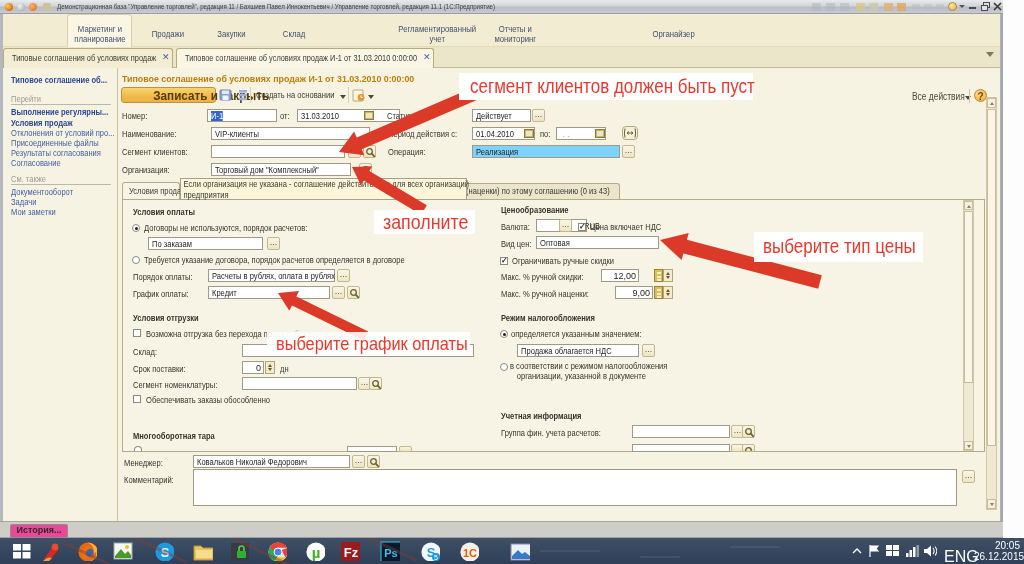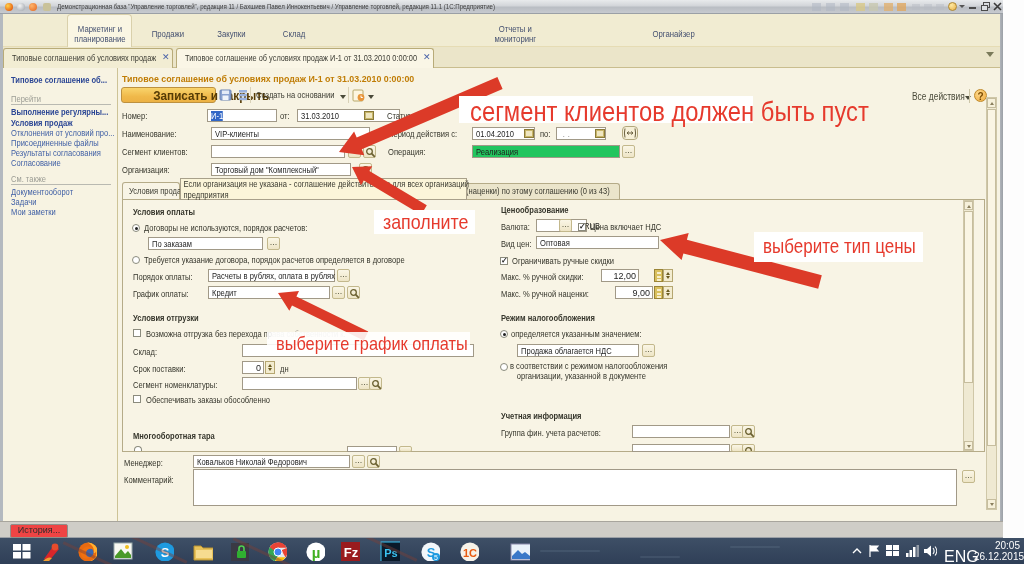--- a/index.html
+++ b/index.html
@@ -30,39 +30,39 @@
 .snav.b { font-weight:bold; color:#2c4795; }
 .snav.hdr { color:#9b9c94; }
 .sline { position:absolute; left:8px; width:100px; border-top:1px solid #b9b9b1; }
 
 #main { position:absolute; left:116px; top:0; width:881px; height:453px; }
 #ftitle { position:absolute; left:3px; top:5px; font-size:9.5px; font-weight:bold; color:#c07d06; white-space:nowrap; transform:scaleX(0.93); transform-origin:0 50%; }
 .goldbtn { position:absolute; background:linear-gradient(#f9d46c, #f0b94a 60%, #ecb144); border:1px solid #bd9140; border-radius:3px; font-size:13px; font-weight:bold; color:#553b05; text-align:left; white-space:nowrap;padding-left:28px; }
 .goldbtn > div { transform:scaleX(0.9); }
 .field { position:absolute; background:#fff; border:1px solid #a19987; font-size:9px; color:#1e1e1e; line-height:10px; padding:1px 2px 0 3px; white-space:nowrap; height:13px; }
 .field > i { font-style:normal; display:inline-block; transform:scaleX(0.84); transform-origin:0 50%; }
-.field.hl { background:#22c55e; }
+.field.hl { background:#7dd3fc; }
 .lbl { position:absolute; font-size:9px; color:#35352b; white-space:nowrap; transform:scaleX(0.84); transform-origin:0 50%; line-height:10px; }
 .dots { position:absolute; width:13px; height:13px; font-size:9px; color:#5a5a42; text-align:center; line-height:9px; background:linear-gradient(#faf6e6,#eee5c6); border:1px solid #c3b88c; border-radius:2px; }
 .bold { font-weight:bold; }
 .chk { position:absolute; width:8px; height:8px; background:#fff; border:1px solid #8b8b7d; }
 .rad { position:absolute; width:8px; height:8px; background:#fff; border:1px solid #8b8b7d; border-radius:50%; }
 .rad.on::after { content:""; position:absolute; left:1.5px; top:1.5px; width:3px; height:3px; background:#222; border-radius:50%; }
 .chk.on::after { content:"\2713"; position:absolute; left:0px; top:-2px; color:#222; font-size:8px; font-weight:bold; }
 .spin { width:10px; height:13px; background:#f3ecd0; border:1px solid #b5a670; }
 .spin::before { content:""; position:absolute; left:2px; top:2px; border-left:2.5px solid transparent; border-right:2.5px solid transparent; border-bottom:3px solid #6a5a20; }
 .spin::after { content:""; position:absolute; left:2px; bottom:2px; border-left:2.5px solid transparent; border-right:2.5px solid transparent; border-top:3px solid #6a5a20; }
 .magbtn { position:absolute; width:13px; height:13px; background:linear-gradient(#faf6e6,#eee5c6); border:1px solid #c3b88c; border-radius:2px; }
 .calc { width:9px; height:13px; background:#d9c05e; border:1px solid #9a8436; }
 .calc::after { content:""; position:absolute; left:1.5px; top:2px; width:4px; height:2px; background:#f6eecd; box-shadow:0 4px 0 #f6eecd, 0 7px 0 #f6eecd; }
 
 .ann { position:absolute; background:#fff; color:#e63a2d; white-space:nowrap; }
 
 #statusbar { position:absolute; left:0px; top:521px; width:1003px; height:16px; background:#cfcdc7; border-top:1px solid #a8a59d; }
-#histbtn { position:absolute; left:10px; top:2px; width:58px; height:14px; background:#ef4444; border:1px solid #8f8f8a; border-radius:2px; font-size:9px; color:#2c2c2c; text-align:center; line-height:11px; }
+#histbtn { position:absolute; left:10px; top:2px; width:58px; height:14px; background:#ec4899; border:1px solid #8f8f8a; border-radius:2px; font-size:9px; color:#2c2c2c; text-align:center; line-height:11px;font-weight:bold; }
 
 #taskbar { position:absolute; left:0; top:538px; width:1024px; height:26px; background:linear-gradient(#3e4f66, #2f3f57); overflow:hidden; }
 #taskbar .streak { position:absolute; width:70px; height:3px; background:#7a4038; opacity:0.45; transform:rotate(25deg); }
 #taskbar .wave { position:absolute; height:2px; background:#8fa4b8; opacity:0.15; border-radius:2px; }
 .tico { position:absolute; top:3px; width:20px; height:20px; }
 #tray { position:absolute; right:0; top:0; height:26px; color:#fff; }
 
 #rightstrip { position:absolute; left:1003px; top:0; width:21px; height:538px; background:#fdfdfd; }
 svg.arrow { position:absolute; left:0; top:0; width:1024px; height:564px; pointer-events:none; }
 </style>
@@ -110,20 +110,23 @@
     </div>
   <div class="mtab" style="left:200px; width:56px;">
       <div>Закупки</div>
     </div>
   <div class="mtab" style="left:263px; width:56px;">
       <div>Склад</div>
     </div>
   <div class="mtab" style="left:327px; width:60px;margin-top:18px;">
       <div>Финансы</div>
     </div>
+  <div class="mtab" style="left:390px; width:88px;">
+      <div>Регламентированный<br>учет</div>
+    </div>
   <div class="mtab" style="left:480px; width:64px;">
       <div>Отчеты и<br>мониторинг</div>
     </div>
   <div class="mtab" style="left:640px; width:62px;">
       <div>Органайзер</div>
     </div>
 </div>
 <div id="docband">
   <div class="dtab" style="left:0px; width:170px; background:#f2edd3;"><span class="t">Типовые соглашения об условиях продаж</span><span class="x" style="left:158px;">✕</span></div>
   <div class="dtab" style="left:173px; width:258px; background:#faf6e6; border-color:#b8ab78; height:21px;"><span class="t">Типовое соглашение об условиях продаж И-1 от 31.03.2010 0:00:00</span><span class="x" style="left:246px;">✕</span></div>
@@ -468,16 +471,16 @@
 </div>
 
 <svg class="arrow" viewBox="0 0 1024 564">
   <g fill="#dc3a28">
     <path d="M497.4 77.0 L356.7 137.4 L354.1 131.4 L339.0 152.0 L364.3 155.3 L361.8 149.3 L502.6 89.0 Z"></path>
     <path d="M426.8 205.3 L369.4 171.0 L372.2 166.3 L352.0 167.0 L361.0 185.2 L363.8 180.4 L421.2 214.7 Z"></path>
     <path d="M821.8 275.2 L686.9 239.8 L688.7 233.1 L660.0 240.0 L681.6 260.1 L683.4 253.4 L818.2 288.8 Z"></path>
     <path d="M368.2 331.5 L296.4 296.4 L299.0 291.0 L278.0 293.0 L289.3 310.8 L292.0 305.4 L363.8 340.5 Z"></path>
   </g>
 </svg>
-<div class="ann" style="left:459px; top:73px; width:294px; height:27px; font-size:28px;margin-top:23px;"><span style="display:inline-block; transform:scaleX(0.85); transform-origin:0 50%; margin-left:11px; line-height:26px;">сегмент клиентов должен быть пуст</span></div>
+<div class="ann" style="left:459px; top:73px; width:294px; height:27px; font-size:20px;"><span style="display:inline-block; transform:scaleX(0.85); transform-origin:0 50%; margin-left:11px; line-height:26px;">сегмент клиентов должен быть пуст</span></div>
 <div class="ann" style="left:374px; top:210px; width:101px; height:24px; font-size:21px;"><span style="display:inline-block; transform:scaleX(0.85); transform-origin:0 50%; margin-left:9px; line-height:23px;">заполните</span></div>
 <div class="ann" style="left:754px; top:232px; width:169px; height:30px; font-size:20px;"><span style="display:inline-block; transform:scaleX(0.85); transform-origin:0 50%; margin-left:9px; line-height:29px;">выберите тип цены</span></div>
 <div class="ann" style="left:267px; top:332px; width:203px; height:24px; font-size:19px; background:rgba(255,255,255,0.88);"><span style="display:inline-block; transform:scaleX(0.86); transform-origin:0 50%; margin-left:9px; line-height:23px;">выберите график оплаты</span></div>
 
 </body></html>

